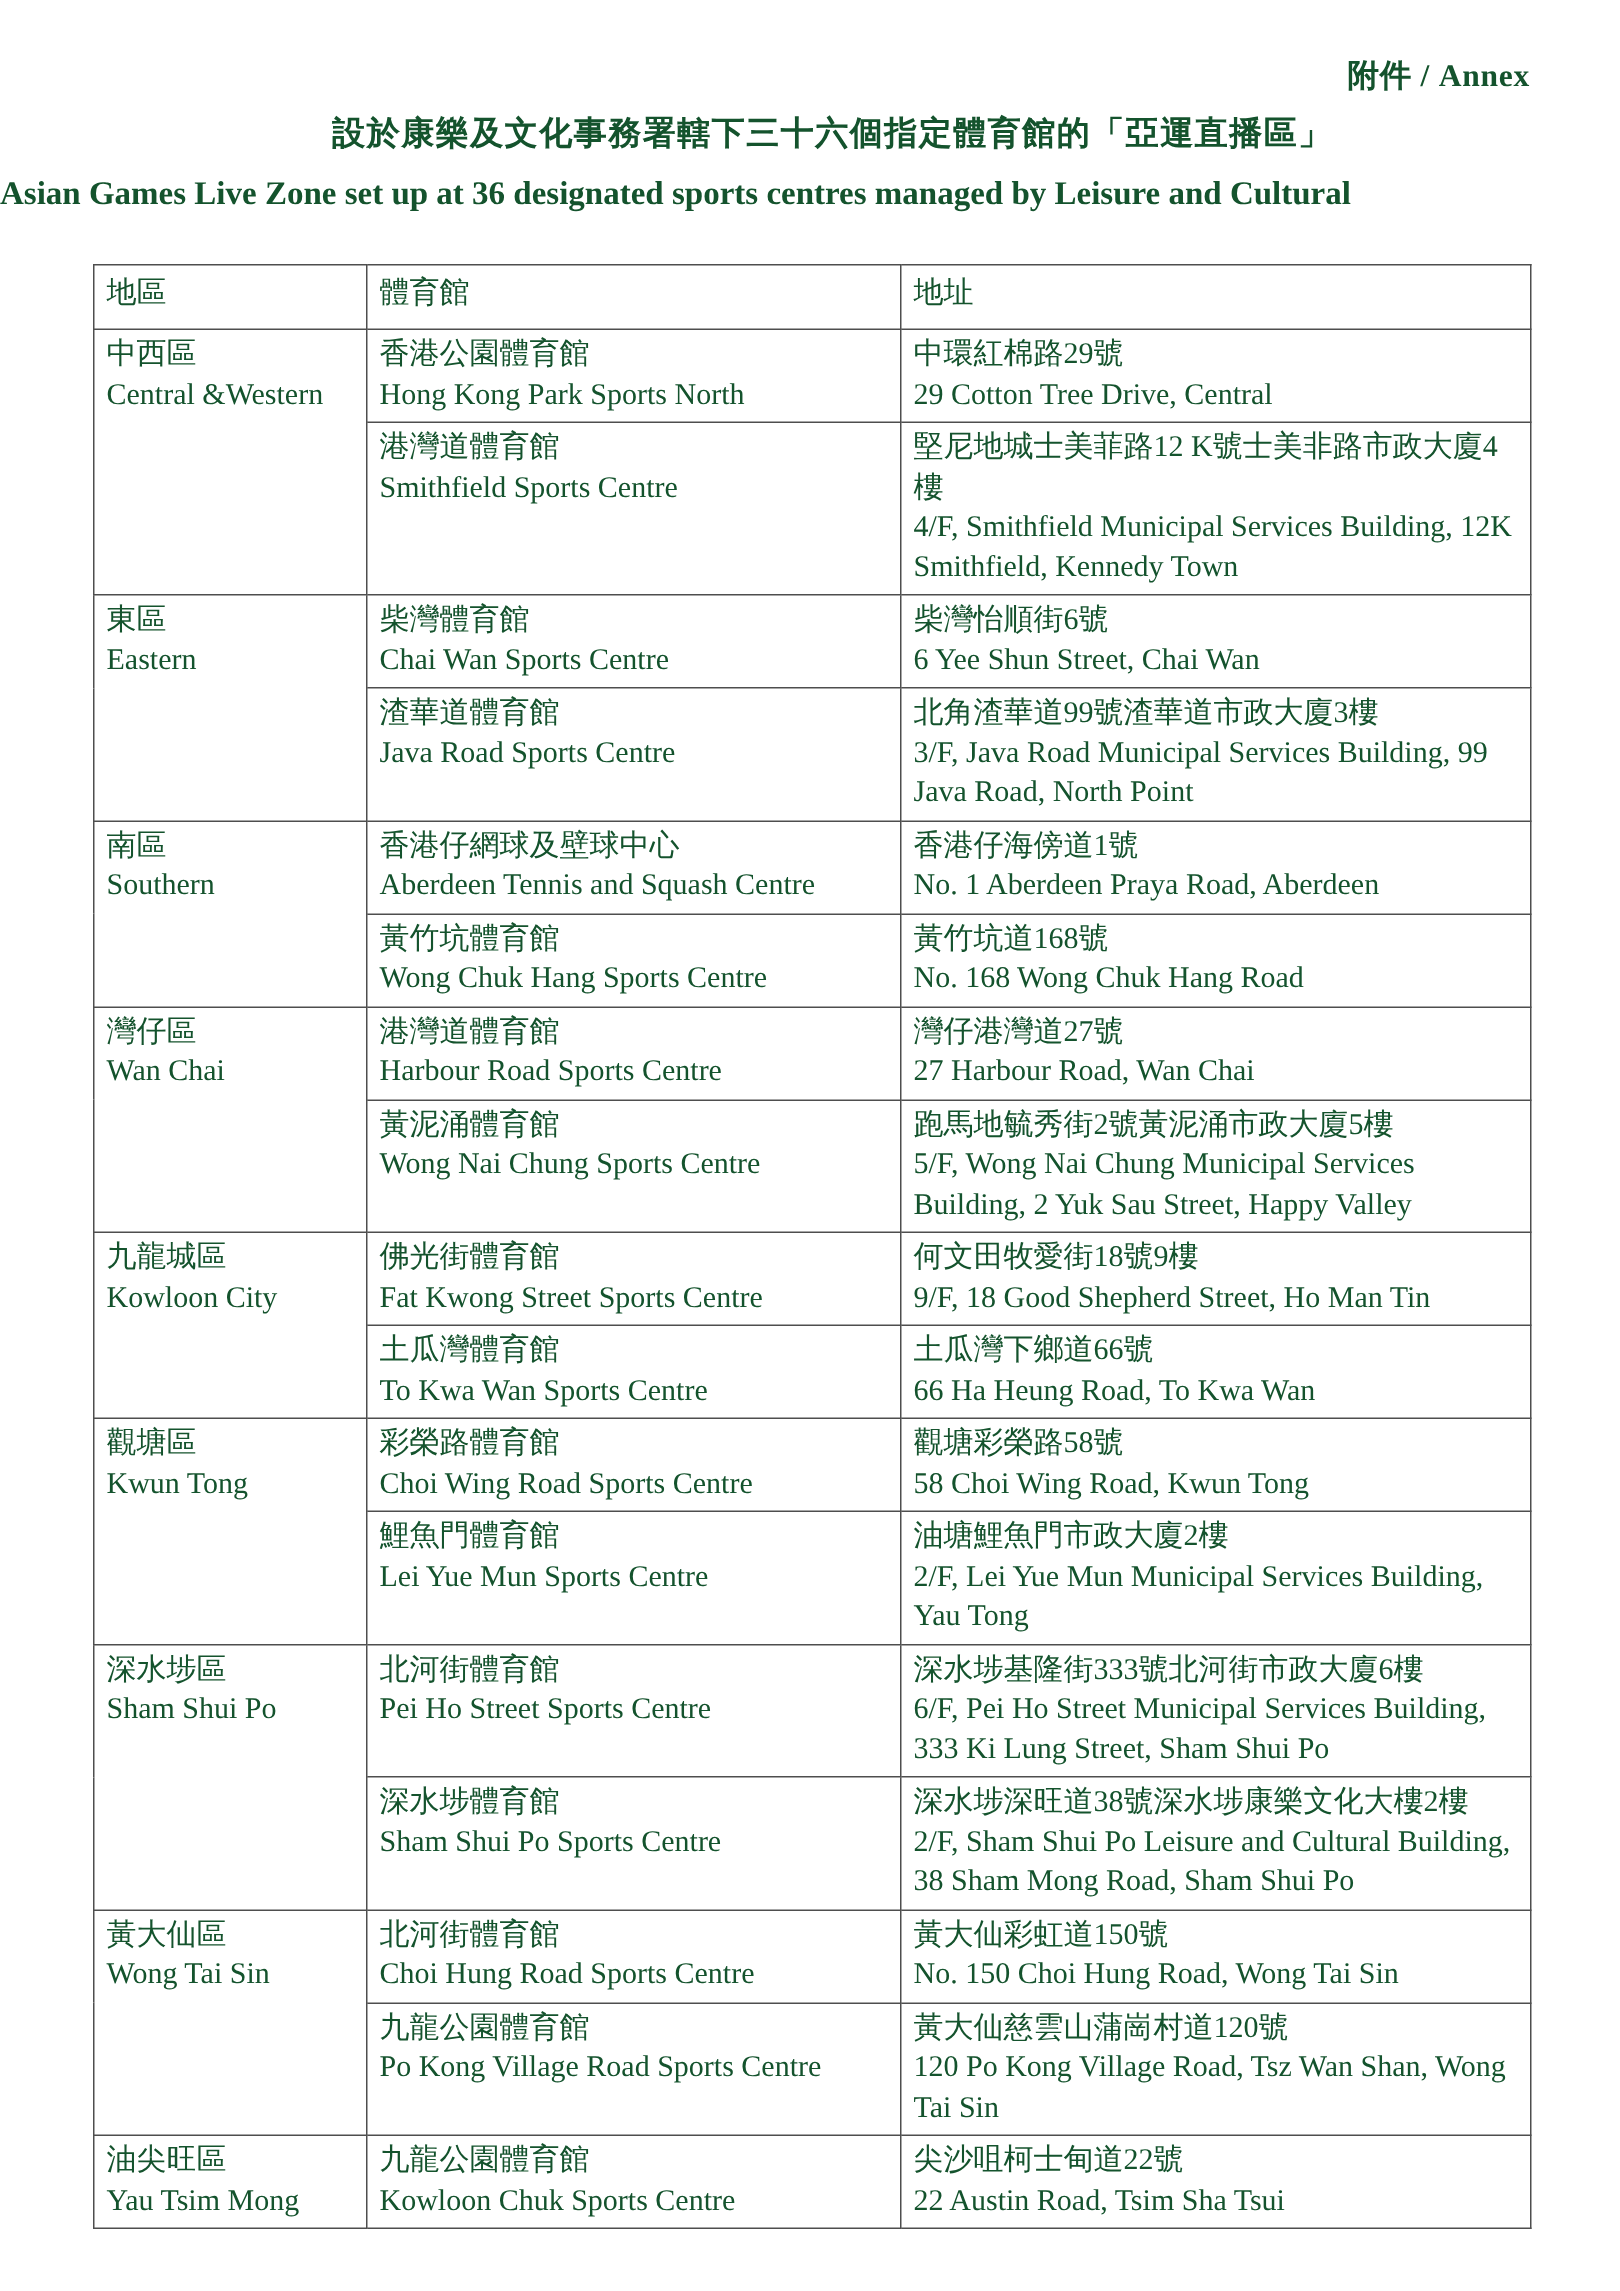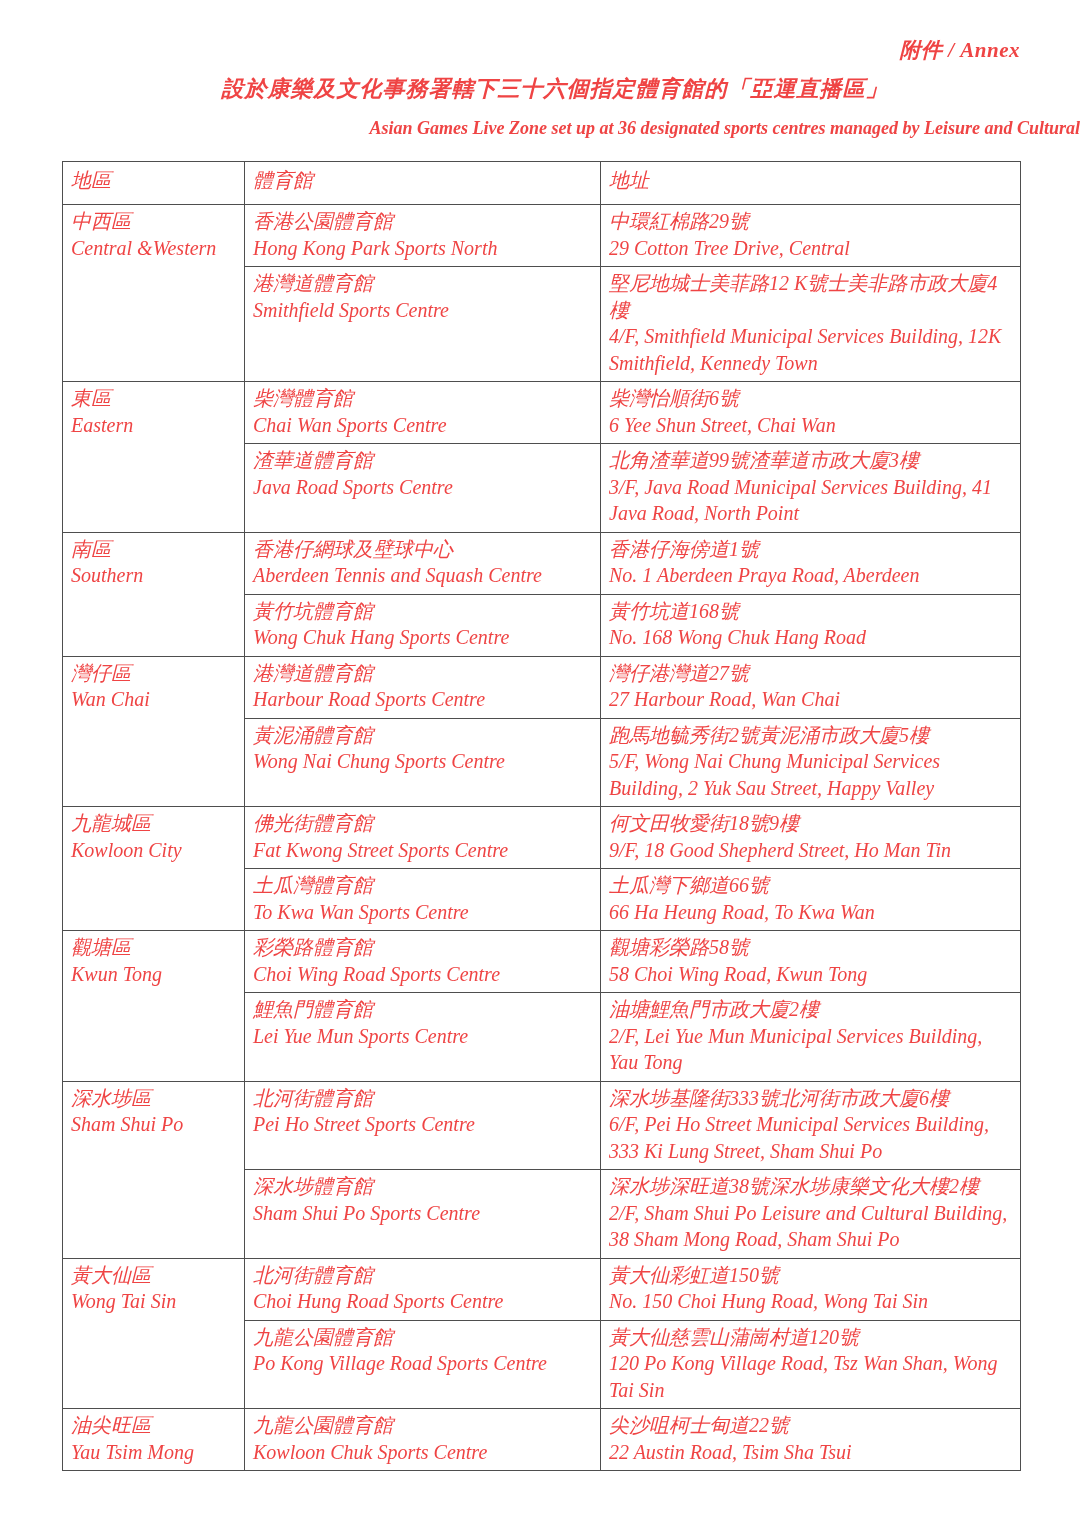--- a/index.html
+++ b/index.html
@@ -4,51 +4,49 @@
 <style>
   html, body { margin: 0; padding: 0; background: #ffffff; }
   .page {
     position: relative;
     width: 1080px;
     height: 1527px;
     background: #ffffff;
     overflow: hidden;
     box-sizing: border-box;
     font-family: "Liberation Serif", serif;
-    color: #ef4444;
-    font-style: italic;
+    color: #14532d;
   }
   .annex {
     padding: 36px 60px 0 0;
     text-align: right;
     font-size: 21px;
     font-weight: bold;
     letter-spacing: 0.5px;
   }
   .title-zh {
     margin-top: 10px;
     text-align: center;
     font-size: 22px;
     font-weight: bold;
     letter-spacing: 1px;
     padding-left: 30px;
   }
   .title-en {
     margin-top: 8px;
-    text-align: right;
-    font-size: 18px;
+    text-align: left;
+    font-size: 22px;
     font-weight: bold;
     line-height: 33px;
-    padding-left: 16px;
   }
   table.centres {
     border-collapse: collapse;
     table-layout: fixed;
     width: 958px;
-    margin: 16px 0 0 62px;
+    margin: 31px 0 0 62px;
   }
   .centres th, .centres td {
     border: 1.5px solid #4e4e4e;
     vertical-align: top;
     text-align: left;
     padding: 3px 8px 5px 8px;
     font-size: 20px;
     line-height: 26.5px;
     font-weight: normal;
     box-sizing: border-box;
@@ -125,21 +123,21 @@
             <span class="en">6 Yee Shun Street, Chai Wan</span>
           </td>
         </tr>
         <tr>
           <td class="centre-cell">
             <span class="zh">渣華道體育館</span>
             <span class="en">Java Road Sports Centre</span>
           </td>
           <td class="address-cell">
             <span class="zh">北角渣華道99號渣華道市政大廈3樓</span>
-            <span class="en">3/F, Java Road Municipal Services Building, 41 Java Road, North Point</span>
+            <span class="en">3/F, Java Road Municipal Services Building, 99 Java Road, North Point</span>
           </td>
         </tr>
         <tr>
           <td class="district-cell" rowspan="2">
             <span class="zh">南區</span>
             <span class="en">Southern</span>
           </td>
           <td class="centre-cell">
             <span class="zh">香港仔網球及壁球中心</span>
             <span class="en">Aberdeen Tennis and Squash Centre</span>

